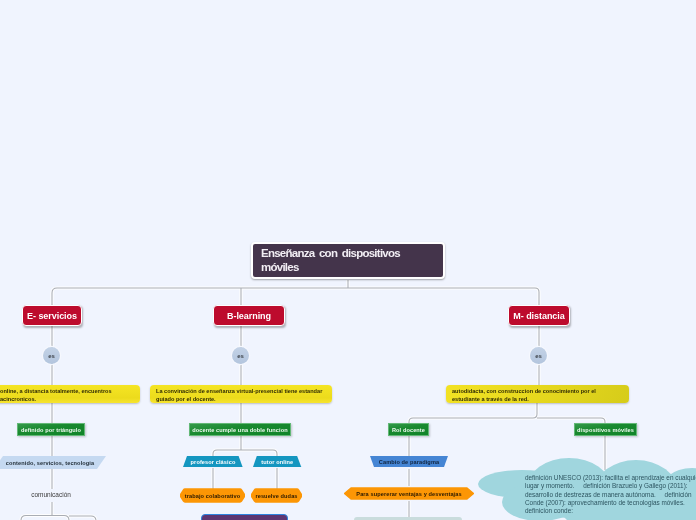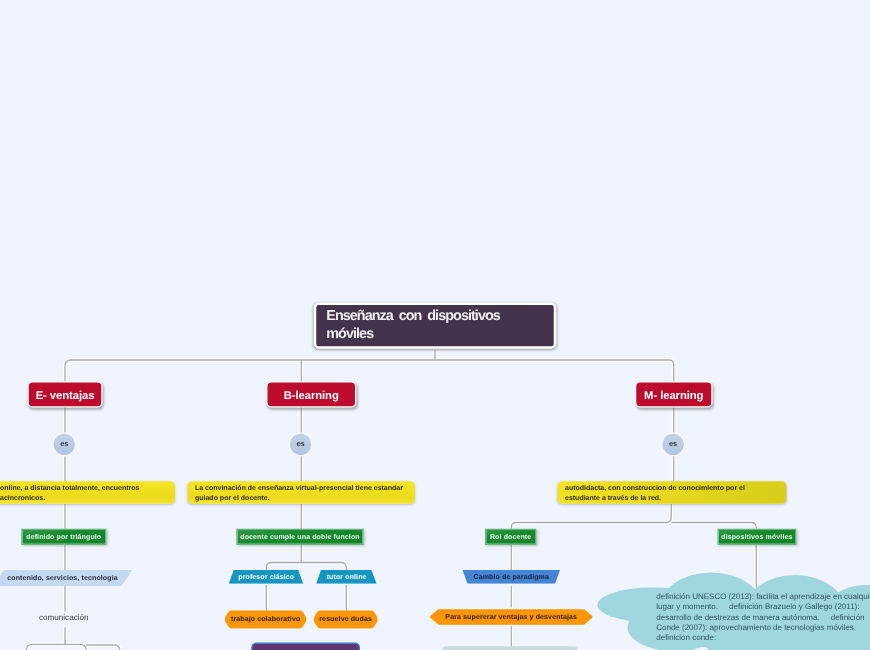--- a/index.html
+++ b/index.html
@@ -99,27 +99,27 @@
     </defs>
     <use href="#linkset" fill="none" stroke="#fdfdfe" stroke-width="3.2"></use>
     <use href="#linkset" fill="none" stroke="#a9adb4" stroke-width="1.05"></use>
   </svg>
 
   <div class="nd" id="root">
     <span>Enseñanza con dispositivos móviles</span>
   </div>
 
   <div class="nd crimson" style="left:22px;top:305px;width:60px;">
-    <span>E- ventajas</span>
+    <span>E- servicios</span>
   </div>
   <div class="nd crimson" style="left:213px;top:305px;width:72px;">
     <span>B-learning</span>
   </div>
   <div class="nd crimson" style="left:508px;top:305px;width:62px;">
-    <span>M- learning</span>
+    <span>M- distancia</span>
   </div>
 
   <div class="nd es" style="left:43px;top:347px;">
     <span>es</span>
   </div>
   <div class="nd es" style="left:232px;top:347px;">
     <span>es</span>
   </div>
   <div class="nd es" style="left:530px;top:347px;">
     <span>es</span>

